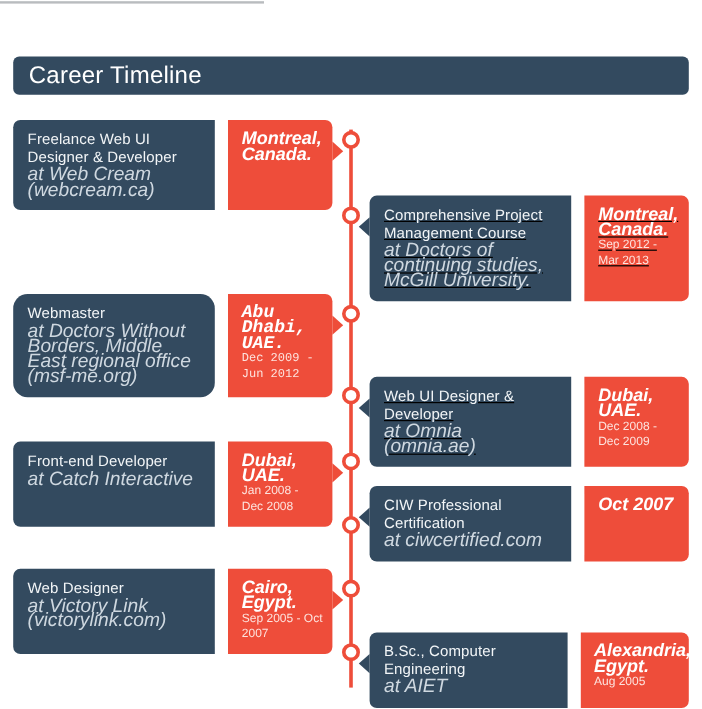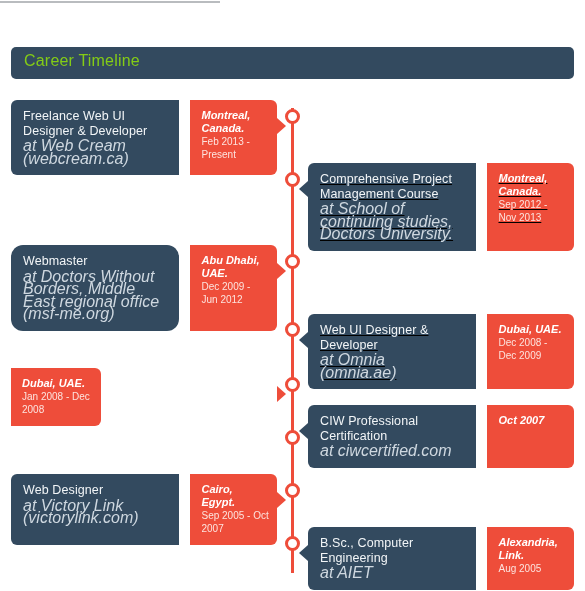--- a/index.html
+++ b/index.html
@@ -41,22 +41,22 @@
     width: 563px;
     height: 32px;
     background: #334a5f;
     border-radius: 5px;
     box-sizing: border-box;
   }
   #header-title {
     position: absolute;
     left: 13px;
     top: 5px;
-    font-size: 16px;
-    color: #84cc16;
+    font-size: 20px;
+    color: #ffffff;
     letter-spacing: 0.2px;
     white-space: nowrap;
   }
 
   
   #spine {
     position: absolute;
     left: 291px;
     top: 108px;
     width: 3px;
@@ -128,21 +128,21 @@
     letter-spacing: 0.1px;
   }
   .card-sub {
     font-size: 16px;
     font-style: italic;
     color: #cfd8e0;
     line-height: 12.5px;
     margin: 0;
   }
   .meta-place {
-    font-size: 11px;
+    font-size: 15px;
     font-style: italic;
     color: #ffffff;
     line-height: 13px;
     margin: 0 0 1px 0;
     font-weight: bold;
   }
   .meta-date {
     font-size: 10px;
     color: #fde3de;
     line-height: 12.5px;
@@ -183,58 +183,61 @@
   <div id="spine"></div>
 
   <div id="cards">
       <div class="card left" style="top: 100px; min-height: 56px;">
         <div class="body-pane" style="min-height: 56px;">
           <div class="card-title">Freelance Web UI Designer &amp; Developer</div>
           <div class="card-sub">at Web Cream (webcream.ca)</div>
         </div>
         <div class="meta-pane" style="min-height: 56px;">
           <div class="meta-place">Montreal, Canada.</div>
-          <div class="meta-date">Feb 2013 - Present</div>
         </div>
         <div class="notch"></div>
       </div>
       <div class="card right" style="top: 163px; min-height: 71px; text-decoration: underline;">
         <div class="body-pane" style="min-height: 71px;">
           <div class="card-title">Comprehensive Project Management Course</div>
-          <div class="card-sub">at School of continuing studies, Doctors University.</div>
+          <div class="card-sub">at Doctors of continuing studies, McGill University.</div>
         </div>
         <div class="meta-pane" style="min-height: 71px;">
           <div class="meta-place">Montreal, Canada.</div>
-          <div class="meta-date">Sep 2012 - Nov 2013</div>
+          <div class="meta-date">Sep 2012 - Mar 2013</div>
         </div>
         <div class="notch"></div>
       </div>
       <div class="card left" style="top: 245px; min-height: 56px;">
         <div class="body-pane" style="min-height: 56px; border-radius: 12px;">
           <div class="card-title">Webmaster</div>
           <div class="card-sub">at Doctors Without Borders, Middle East regional office (msf-me.org)</div>
         </div>
-        <div class="meta-pane" style="min-height: 56px;">
+        <div class="meta-pane" style="min-height: 56px; font-family: Liberation Mono, monospace;">
           <div class="meta-place">Abu Dhabi, UAE.</div>
           <div class="meta-date">Dec 2009 - Jun 2012</div>
         </div>
         <div class="notch"></div>
       </div>
       <div class="card right" style="top: 314px; min-height: 43px;">
         <div class="body-pane" style="min-height: 43px; text-decoration: underline;">
           <div class="card-title">Web UI Designer &amp; Developer</div>
           <div class="card-sub">at Omnia (omnia.ae)</div>
         </div>
         <div class="meta-pane" style="min-height: 43px;">
           <div class="meta-place">Dubai, UAE.</div>
           <div class="meta-date">Dec 2008 - Dec 2009</div>
         </div>
         <div class="notch"></div>
       </div>
       <div class="card left" style="top: 368px; min-height: 43px;">
+        <div class="body-pane" style="min-height: 43px;">
+          <div class="card-title">Front-end Developer</div>
+          <div class="card-sub">at Catch Interactive</div>
+        </div>
         <div class="meta-pane" style="min-height: 43px;">
           <div class="meta-place">Dubai, UAE.</div>
           <div class="meta-date">Jan 2008 - Dec 2008</div>
         </div>
         <div class="notch"></div>
       </div>
       <div class="card right" style="top: 405px; min-height: 43px;">
         <div class="body-pane" style="min-height: 43px;">
           <div class="card-title">CIW Professional Certification</div>
           <div class="card-sub">at ciwcertified.com</div>
@@ -255,21 +258,21 @@
           <div class="meta-date">Sep 2005 - Oct 2007</div>
         </div>
         <div class="notch"></div>
       </div>
       <div class="card right" style="top: 527px; min-height: 43px;">
         <div class="body-pane" style="min-height: 43px;">
           <div class="card-title">B.Sc., Computer Engineering</div>
           <div class="card-sub">at AIET</div>
         </div>
         <div class="meta-pane" style="min-height: 43px;">
-          <div class="meta-place">Alexandria, Link.</div>
+          <div class="meta-place">Alexandria, Egypt.</div>
           <div class="meta-date">Aug 2005</div>
         </div>
         <div class="notch"></div>
       </div>
     </div>
   <div id="nodes">
       <div class="node" style="top: 109px;"></div>
       <div class="node" style="top: 172px;"></div>
       <div class="node" style="top: 254px;"></div>
       <div class="node" style="top: 322px;"></div>

